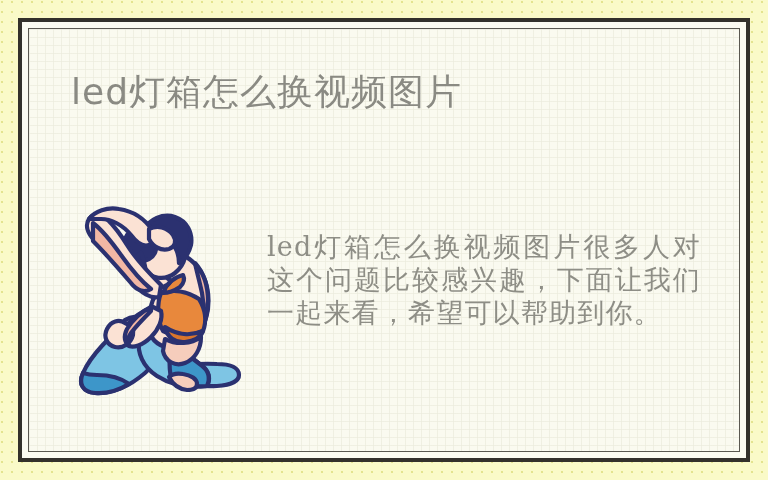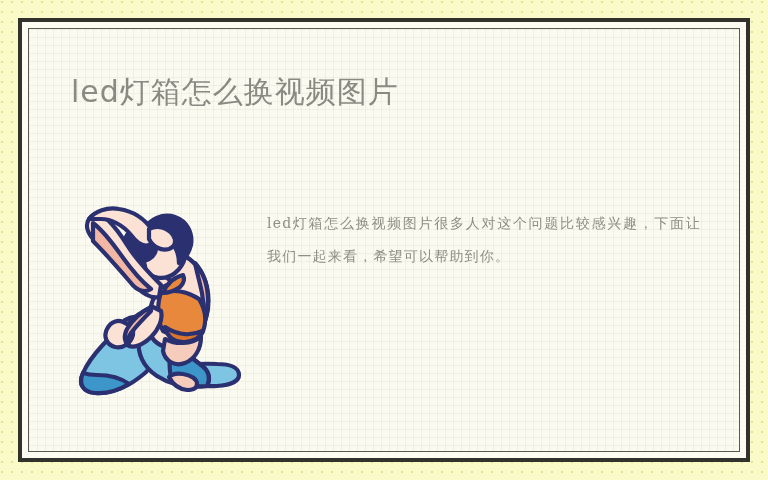--- a/index.html
+++ b/index.html
@@ -57,21 +57,21 @@
     position: absolute;
     inset: 0;
   }
 
   
   #page-title {
     position: absolute;
     left: 42px;
     top: 44px;
     font-family: "DejaVu Sans", "Liberation Sans", sans-serif;
-    font-size: 30px;
+    font-size: 36px;
     line-height: 38px;
     letter-spacing: 1px;
     color: #8a8a83;
     white-space: nowrap;
   }
 
   
   #content-row {
     position: absolute;
     left: 0;
@@ -84,24 +84,24 @@
     left: 36px;
     top: 10px;
     width: 184px;
     height: 220px;
   }
   #illustration svg { display: block; width: 100%; height: 100%; }
 
   #body-text {
     position: absolute;
     left: 238px;
-    top: 28px;
+    top: 51px;
     width: 434px;
     font-family: "DejaVu Serif", "Liberation Serif", serif;
-    font-size: 14px;
+    font-size: 27px;
     line-height: 33px;
     letter-spacing: 1.2px;
     color: #8e8e86;
     text-align: justify;
     text-justify: inter-character;
   }
 </style>
 </head>
 <body>
 

